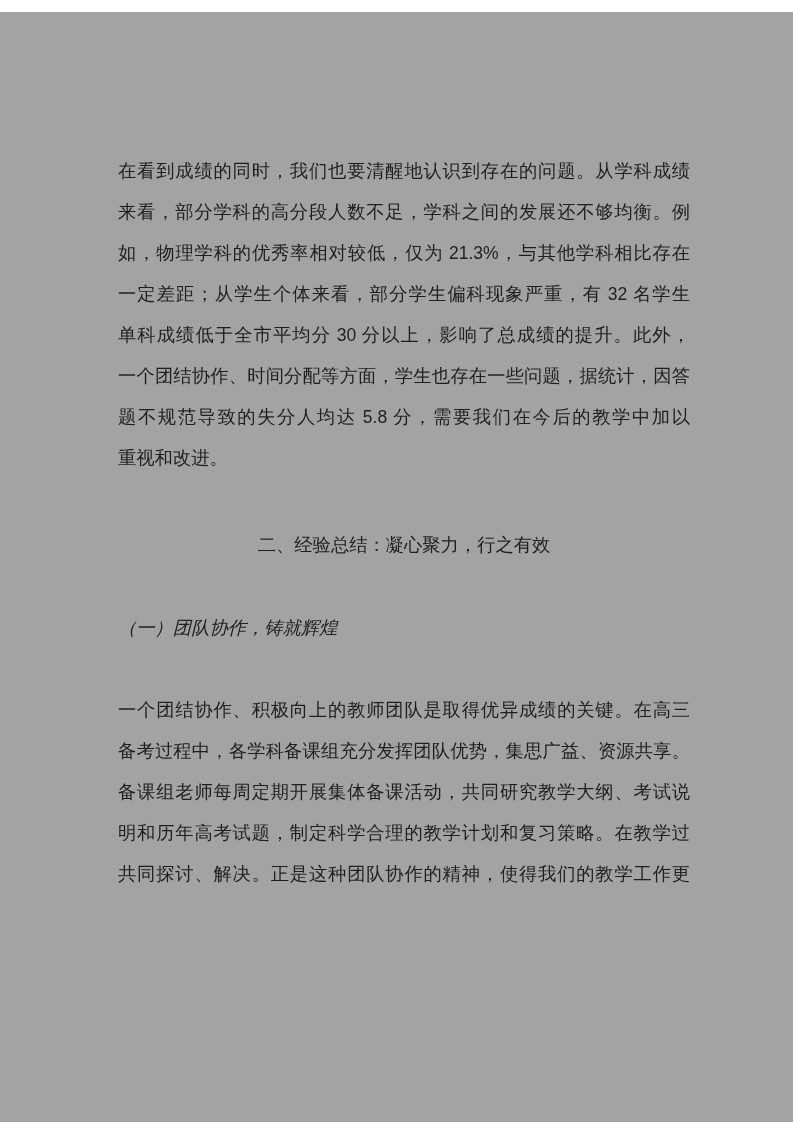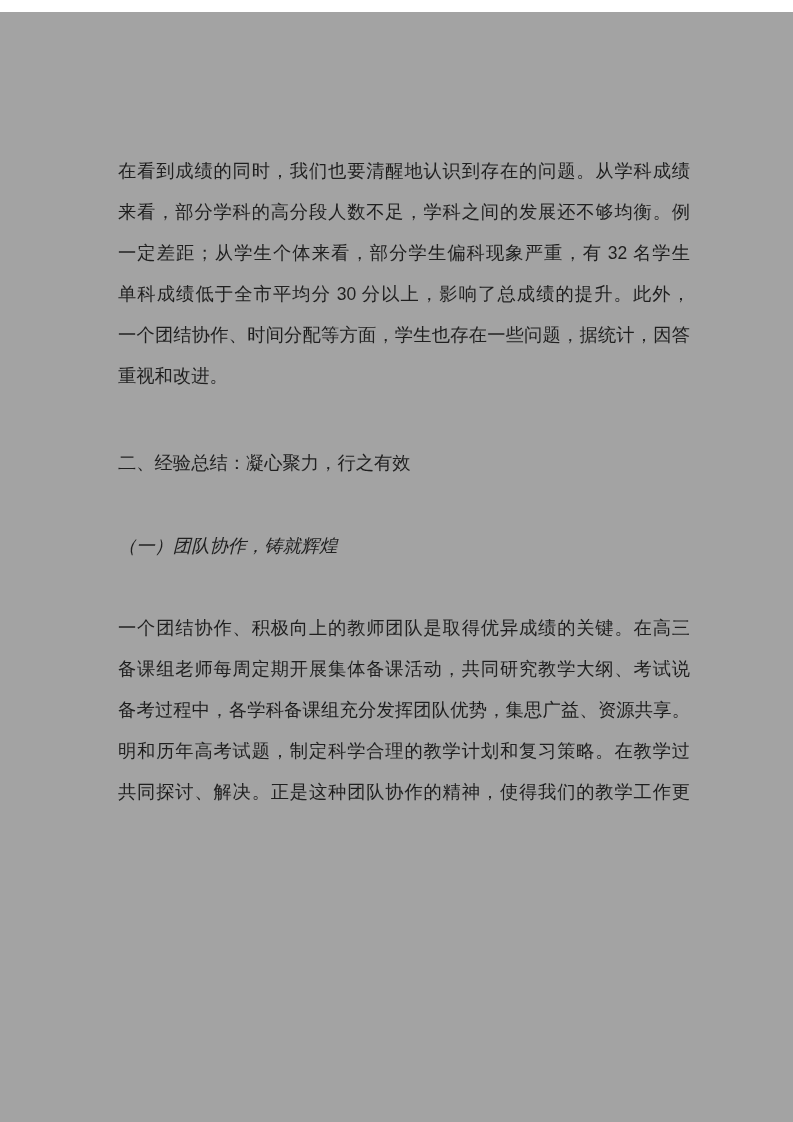--- a/index.html
+++ b/index.html
@@ -36,54 +36,57 @@
   .t-line.just {
     text-align: justify;
     text-align-last: justify;
   }
   .num {
     font-family: "Liberation Sans", "DejaVu Sans", sans-serif;
     font-size: 17.5px;
   }
   .heading-block {
     margin-top: 46px;
+    text-align: center;
   }
   .subheading-block {
     margin-top: 42px;
     font-style: italic;
   }
   .para2-block {
     margin-top: 41px;
   }
 </style>
 </head>
 <body>
 
 <div class="page">
   <div class="content">
 
     <div class="para body-block">
         <div class="t-line just">在看到成绩的同时，我们也要清醒地认识到存在的问题。从学科成绩</div>
         <div class="t-line just">来看，部分学科的高分段人数不足，学科之间的发展还不够均衡。例</div>
+        <div class="t-line just">如，物理学科的优秀率相对较低，仅为 <span class="num">21.3%</span>，与其他学科相比存在</div>
         <div class="t-line just">一定差距；从学生个体来看，部分学生偏科现象严重，有 <span class="num">32</span> 名学生</div>
         <div class="t-line just">单科成绩低于全市平均分 <span class="num">30</span> 分以上，影响了总成绩的提升。此外，</div>
         <div class="t-line just">一个团结协作、时间分配等方面，学生也存在一些问题，据统计，因答</div>
+        <div class="t-line just">题不规范导致的失分人均达 <span class="num">5.8</span> 分，需要我们在今后的教学中加以</div>
         <div class="t-line">重视和改进。</div>
       </div>
 
     <div class="para heading-block">
         <div class="t-line">二、经验总结：凝心聚力，行之有效</div>
       </div>
 
     <div class="para subheading-block">
         <div class="t-line">（一）团队协作，铸就辉煌</div>
       </div>
 
     <div class="para para2-block">
         <div class="t-line just">一个团结协作、积极向上的教师团队是取得优异成绩的关键。在高三</div>
+        <div class="t-line just">备考过程中，各学科备课组充分发挥团队优势，集思广益、资源共享。</div>
         <div class="t-line just">备课组老师每周定期开展集体备课活动，共同研究教学大纲、考试说</div>
-        <div class="t-line just">备考过程中，各学科备课组充分发挥团队优势，集思广益、资源共享。</div>
         <div class="t-line just">明和历年高考试题，制定科学合理的教学计划和复习策略。在教学过</div>
         <div class="t-line just">共同探讨、解决。正是这种团队协作的精神，使得我们的教学工作更</div>
       </div>
 
   </div>
 </div>
 
 </body></html>

